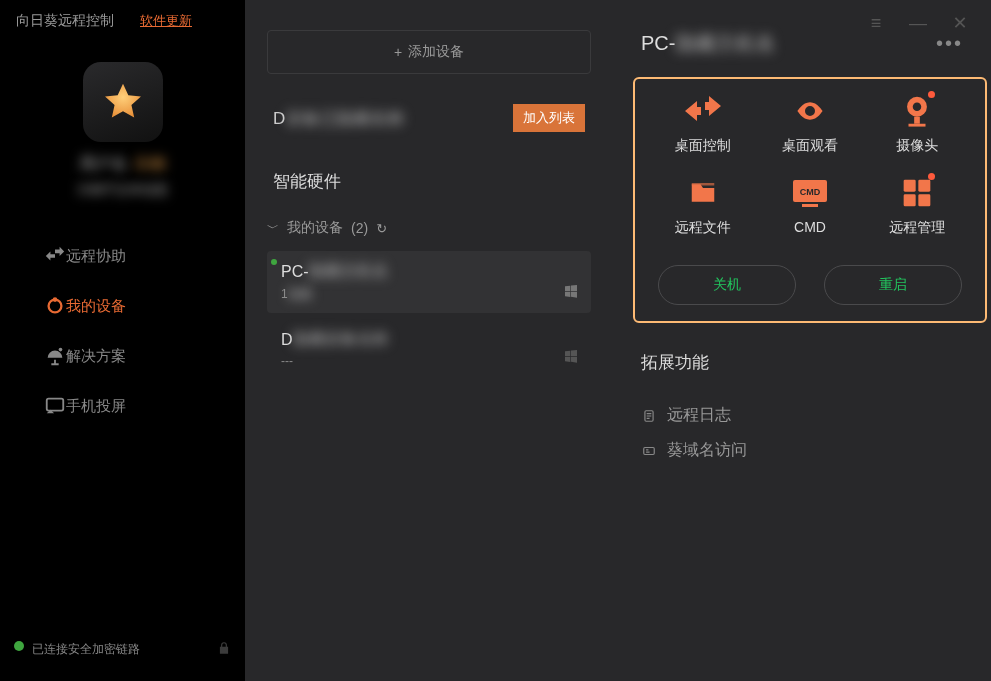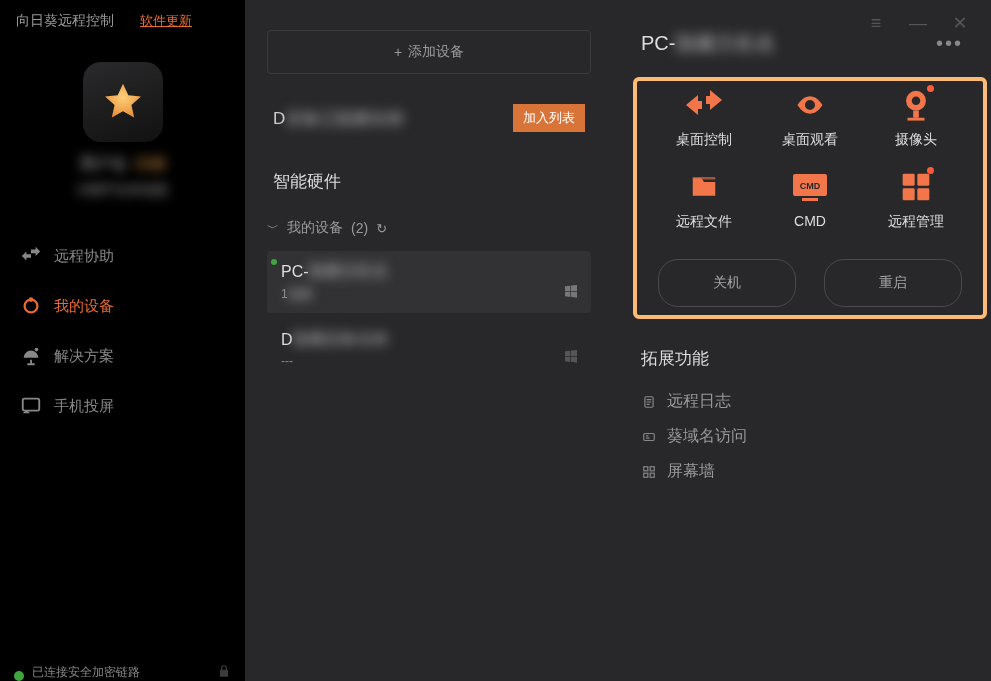--- a/index.html
+++ b/index.html
@@ -58,36 +58,36 @@
     .blur { filter: blur(6px); color: #bbb; }
     .blur-orange { filter: blur(6px); color: #e8a04a; }
     .nav {
       margin-top: 22px;
       display: flex;
       flex-direction: column;
     }
     .nav-item {
       display: flex;
       align-items: center;
-      gap: 12px;
-      padding: 14px 20px;
+      gap: 0;
+      padding: 14px 44px;
       font-size: 15px;
       color: #888;
       cursor: pointer;
     }
     .nav-item.active { color: #e86a33; }
     .nav-item.active .nav-icon svg { fill: #e86a33; }
     .nav-icon { width: 22px; height: 22px; display:flex; align-items:center; justify-content:center; }
     .nav-icon svg { fill: #888; }
     .status-bar {
       position: absolute;
       bottom: 0; left: 0; right: 0;
       height: 40px;
       display: flex;
-      align-items: flex-end;
+      align-items: flex-start;
       padding: 0 14px;
       font-size: 12px;
       color: #888;
     }
     .status-dot {
       width: 10px; height: 10px;
       border-radius: 50%;
       background: #3fa63f;
       margin-right: 8px;
     }
@@ -212,23 +212,23 @@
     }
     .more-icon {
       margin-left: auto;
       color: #888;
       font-size: 20px;
       letter-spacing: 2px;
       cursor: pointer;
     }
     .highlight-box {
       margin: 6px 4px 18px 20px;
-      border: 4px solid #fdba74;
+      border: 2px solid #fdba74;
       border-radius: 6px;
-      padding: 8px 14px;
+      padding: 16px 14px;
     }
     .action-grid {
       display: grid;
       grid-template-columns: repeat(3, 1fr);
       gap: 22px 0;
       margin-bottom: 28px;
     }
     .action-cell {
       display: flex;
       flex-direction: column;
@@ -254,37 +254,37 @@
       border-radius: 50%;
       background: #ff5a3c;
     }
     .power-row {
       display: flex;
       gap: 28px;
       justify-content: center;
     }
     .power-btn {
       width: 138px;
-      height: 48px;
+      height: 40px;
       border: 1px solid #4a4a4c;
       border-radius: 20px;
       display: flex;
       align-items: center;
       justify-content: center;
       font-size: 14px;
-      color: #a3a3a3;
+      color: #22c55e;
       cursor: pointer;
     }
     .ext-section {
       padding: 10px 28px;
     }
     .ext-title {
       font-size: 17px;
       color: #ddd;
-      margin-bottom: 14px;
+      margin-bottom: 24px;
     }
     .ext-item {
       display: flex;
       align-items: center;
       gap: 10px;
       padding: 7px 0;
       font-size: 16px;
       color: #999;
       cursor: pointer;
     }
@@ -536,25 +536,14 @@
     </div>
     <div class="ext-item">
       <span class="ext-icon">
         <svg width="14" height="14" viewBox="0 0 24 24" fill="none" stroke="#888" stroke-width="2">
             <rect x="3" y="6" width="18" height="12" rx="2"></rect>
             <path d="M7 10h4M7 14h6"></path>
           </svg>
       </span>
       <span>葵域名访问</span>
     </div>
-    <div class="ext-item">
-      <span class="ext-icon">
-        <svg width="14" height="14" viewBox="0 0 24 24" fill="none" stroke="#888" stroke-width="2">
-            <rect x="3" y="3" width="7" height="7"></rect>
-            <rect x="14" y="3" width="7" height="7"></rect>
-            <rect x="3" y="14" width="7" height="7"></rect>
-            <rect x="14" y="14" width="7" height="7"></rect>
-          </svg>
-      </span>
-      <span>屏幕墙</span>
-    </div>
   </div>
 </div>
 
 </body></html>

